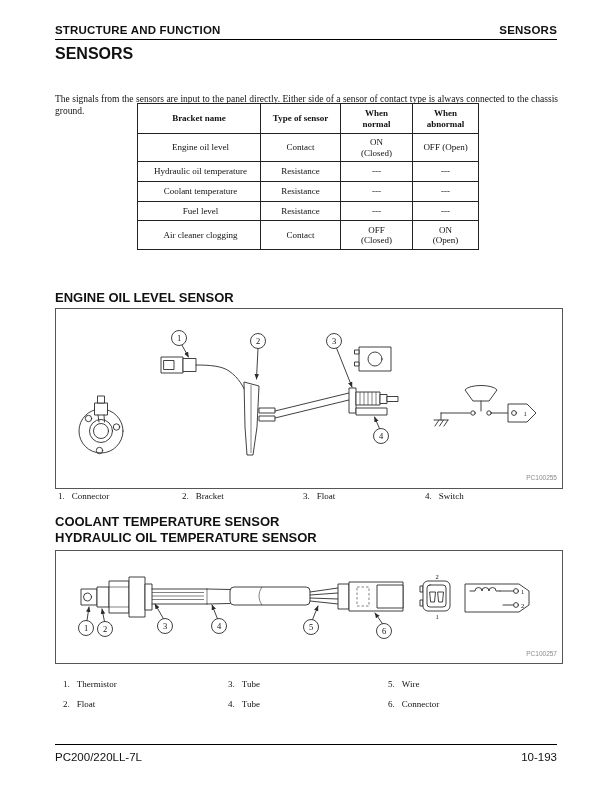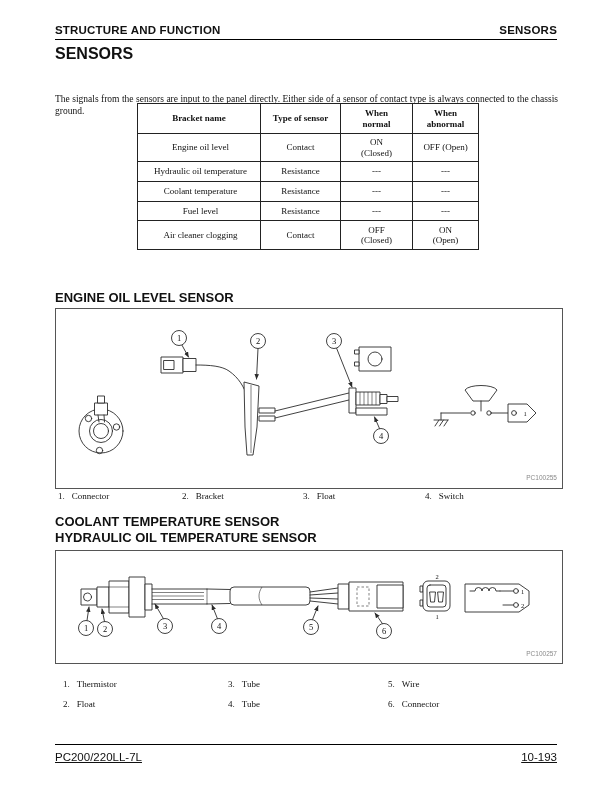--- a/index.html
+++ b/index.html
@@ -30,21 +30,21 @@
   .thin{fill:none;stroke:#2b2b2b;stroke-width:.6;}
   .co{fill:#fff;stroke:#2b2b2b;stroke-width:.9;}
   .cotxt{font:8.5px "Liberation Serif",serif;fill:#111;text-anchor:middle;}
   .pintxt{font:6.5px "Liberation Serif",serif;fill:#111;text-anchor:middle;}
   .figcode{font:6.5px "Liberation Sans",sans-serif;fill:#8a8a8a;text-anchor:end;}
   
   .leg{position:absolute;display:flex;gap:7px;font:9px "Liberation Serif",serif;white-space:nowrap;}
   
   .frule{position:absolute;top:744px;left:55px;width:502px;border-top:1.6px solid #000;}
   .ftr{position:absolute;top:751px;left:55px;width:502px;display:flex;justify-content:space-between;
-       font:11.5px "Liberation Sans",sans-serif;text-decoration:underline;}
+       font:11.5px "Liberation Sans",sans-serif;}
 </style>
 </head>
 <body>
 
 <div class="page">
 
   <div class="hdr">
     <span>STRUCTURE AND FUNCTION</span>
     <span>SENSORS</span>
   </div>

